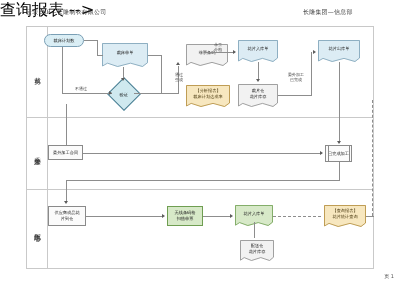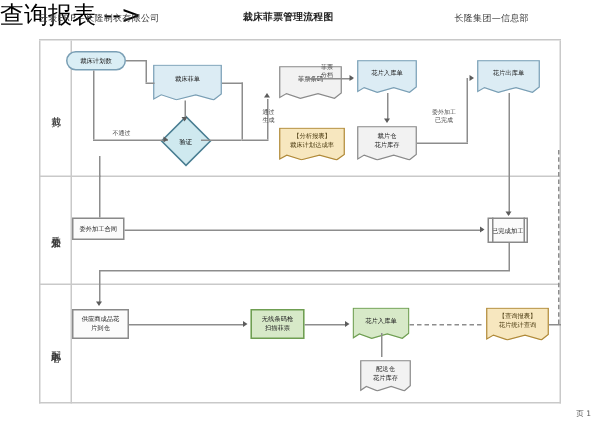--- a/index.html
+++ b/index.html
@@ -89,21 +89,20 @@
   .pagenum{position:absolute;right:6px;bottom:4px;font-size:5px;color:#555;}
 </style>
 </head>
 <body>
 
 <div id="page">
 
   
   <div class="hdr">
     <div class="hdr-left">云表ERP—长隆制衣有限公司</div>
-    <div class="hdr-center">裁床菲票管理流程图</div>
     <div class="hdr-right">长隆集团—信息部</div>
     <div class="hdr-rule"></div>
   </div>
 
   
   <div class="frame"></div>
   <div class="lane-col"></div>
   <div class="lane-div d1"></div>
   <div class="lane-div d2"></div>
 

